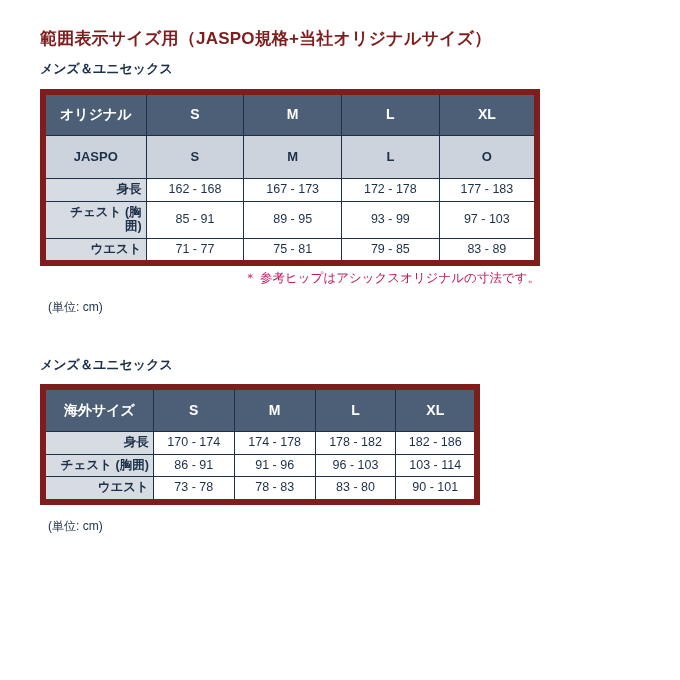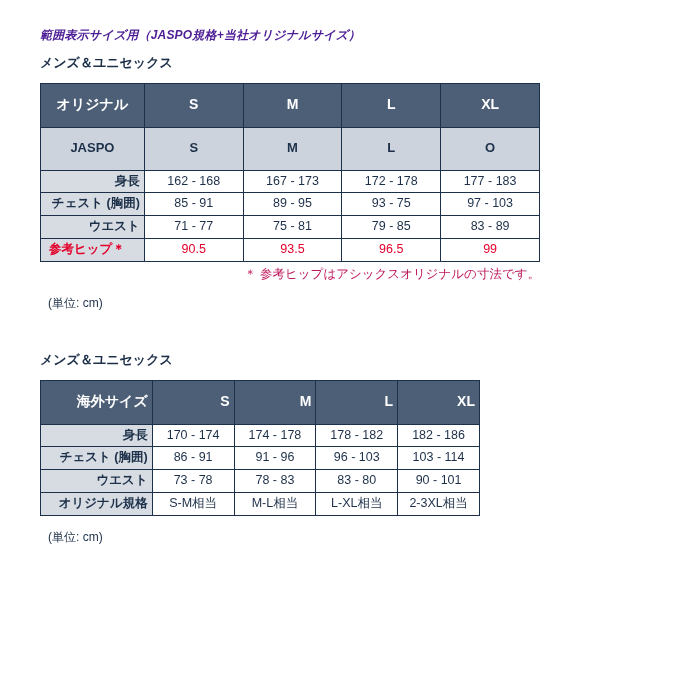--- a/index.html
+++ b/index.html
@@ -18,38 +18,37 @@
     position: relative;
     width: 680px;
     height: 680px;
     box-sizing: border-box;
     padding: 28px 40px 0 40px;
   }
   .section {
     margin-bottom: 0;
   }
   .section-title {
-    font-size: 12px;
-    font-weight: bold;
-    color: #4c1d95;
+    font-size: 17px;
+    font-weight: bold;
+    color: #7f1d1d;
     letter-spacing: 0.2px;
     margin: 0 0 12px 0;
     line-height: 1.25;
-    font-style: italic;
   }
   .section-sub {
     font-size: 13px;
     font-weight: bold;
     color: #1d3049;
     margin: 0 0 12px 0;
     line-height: 1.2;
   }
   table.size {
     border-collapse: collapse;
-    border: 1px solid #7f1d1d;
+    border: 6px solid #7f1d1d;
     font-size: 12.5px;
     color: #1d3049;
   }
   table.size td {
     border: 1px solid #1d3049;
     text-align: center;
     padding: 4px 4px;
     height: 21px;
     line-height: 1.1;
     box-sizing: border-box;
@@ -93,21 +92,21 @@
   .t1 col.c2 { width: 99px; }
   .t1 col.c3 { width: 99px; }
   .t1 col.c4 { width: 99px; }
   
   .t2 { width: 440px; }
   .t2 col.c0 { width: 112px; }
   .t2 col.c1 { width: 82px; }
   .t2 col.c2 { width: 82px; }
   .t2 col.c3 { width: 82px; }
   .t2 col.c4 { width: 82px; }
-  .t2 td.headcell { height: 40px; text-align: right; }
+  .t2 td.headcell { height: 40px; }
   .t2 td { height: 25px; }
   .footnote {
     font-size: 12.5px;
     color: #be185d;
     text-align: right;
     width: 500px;
     margin: 5px 0 0 0;
     line-height: 1.2;
   }
   .unit {
@@ -156,36 +155,29 @@
           <td class="rowlabel">身長</td>
           <td>162 - 168</td>
           <td>167 - 173</td>
           <td>172 - 178</td>
           <td>177 - 183</td>
         </tr>
         <tr>
           <td class="rowlabel">チェスト (胸囲)</td>
           <td>85 - 91</td>
           <td>89 - 95</td>
-          <td>93 - 75</td>
+          <td>93 - 99</td>
           <td>97 - 103</td>
         </tr>
         <tr>
           <td class="rowlabel">ウエスト</td>
           <td>71 - 77</td>
           <td>75 - 81</td>
           <td>79 - 85</td>
           <td>83 - 89</td>
-        </tr>
-        <tr>
-          <td class="rowlabel-red">参考ヒップ＊</td>
-          <td class="val-red">90.5</td>
-          <td class="val-red">93.5</td>
-          <td class="val-red">96.5</td>
-          <td class="val-red">99</td>
         </tr>
       </tbody>
     </table>
 
     <div class="footnote">＊ 参考ヒップはアシックスオリジナルの寸法です。</div>
     <div class="unit">(単位: cm)</div>
   </div>
 
   <div class="gap"></div>
 
@@ -222,26 +214,19 @@
           <td>96 - 103</td>
           <td>103 - 114</td>
         </tr>
         <tr>
           <td class="rowlabel">ウエスト</td>
           <td>73 - 78</td>
           <td>78 - 83</td>
           <td>83 - 80</td>
           <td>90 - 101</td>
         </tr>
-        <tr>
-          <td class="rowlabel">オリジナル規格</td>
-          <td>S-M相当</td>
-          <td>M-L相当</td>
-          <td>L-XL相当</td>
-          <td>2-3XL相当</td>
-        </tr>
       </tbody>
     </table>
 
     <div class="unit">(単位: cm)</div>
   </div>
 
 </div>
 
 </body></html>

